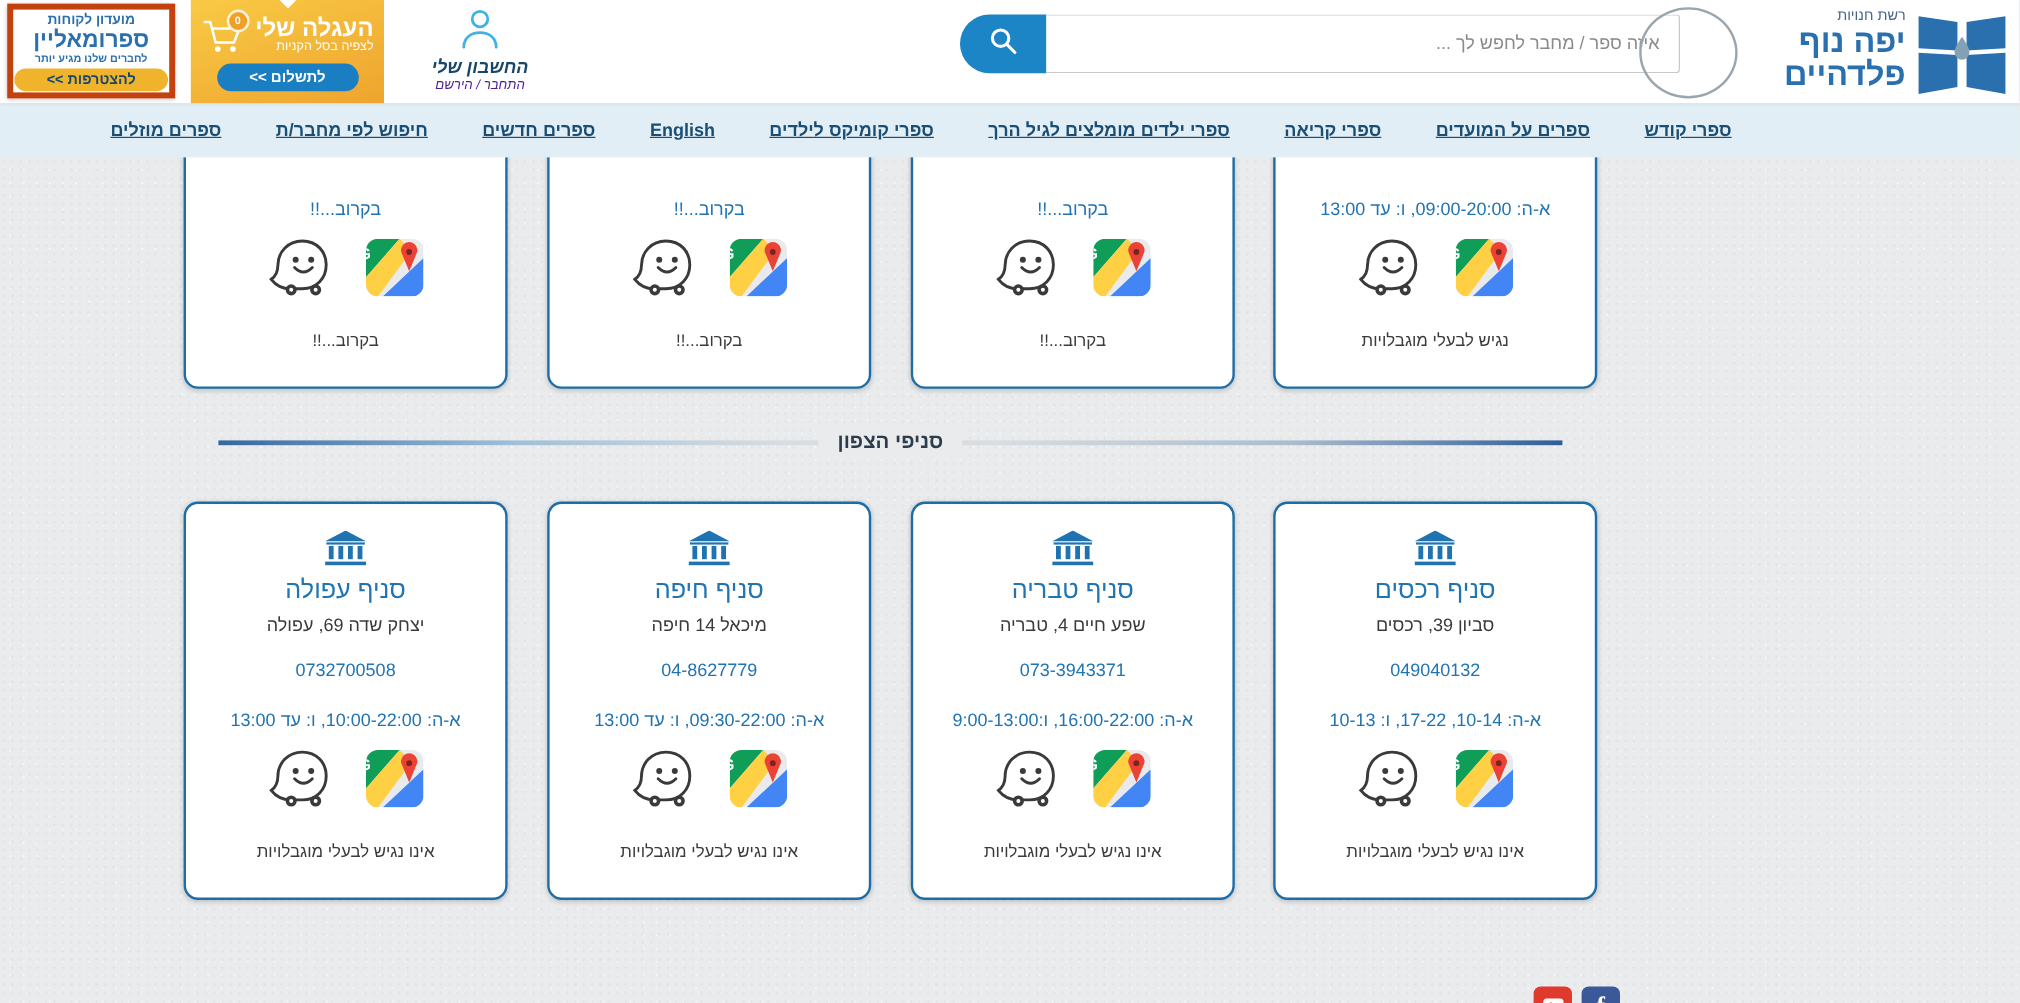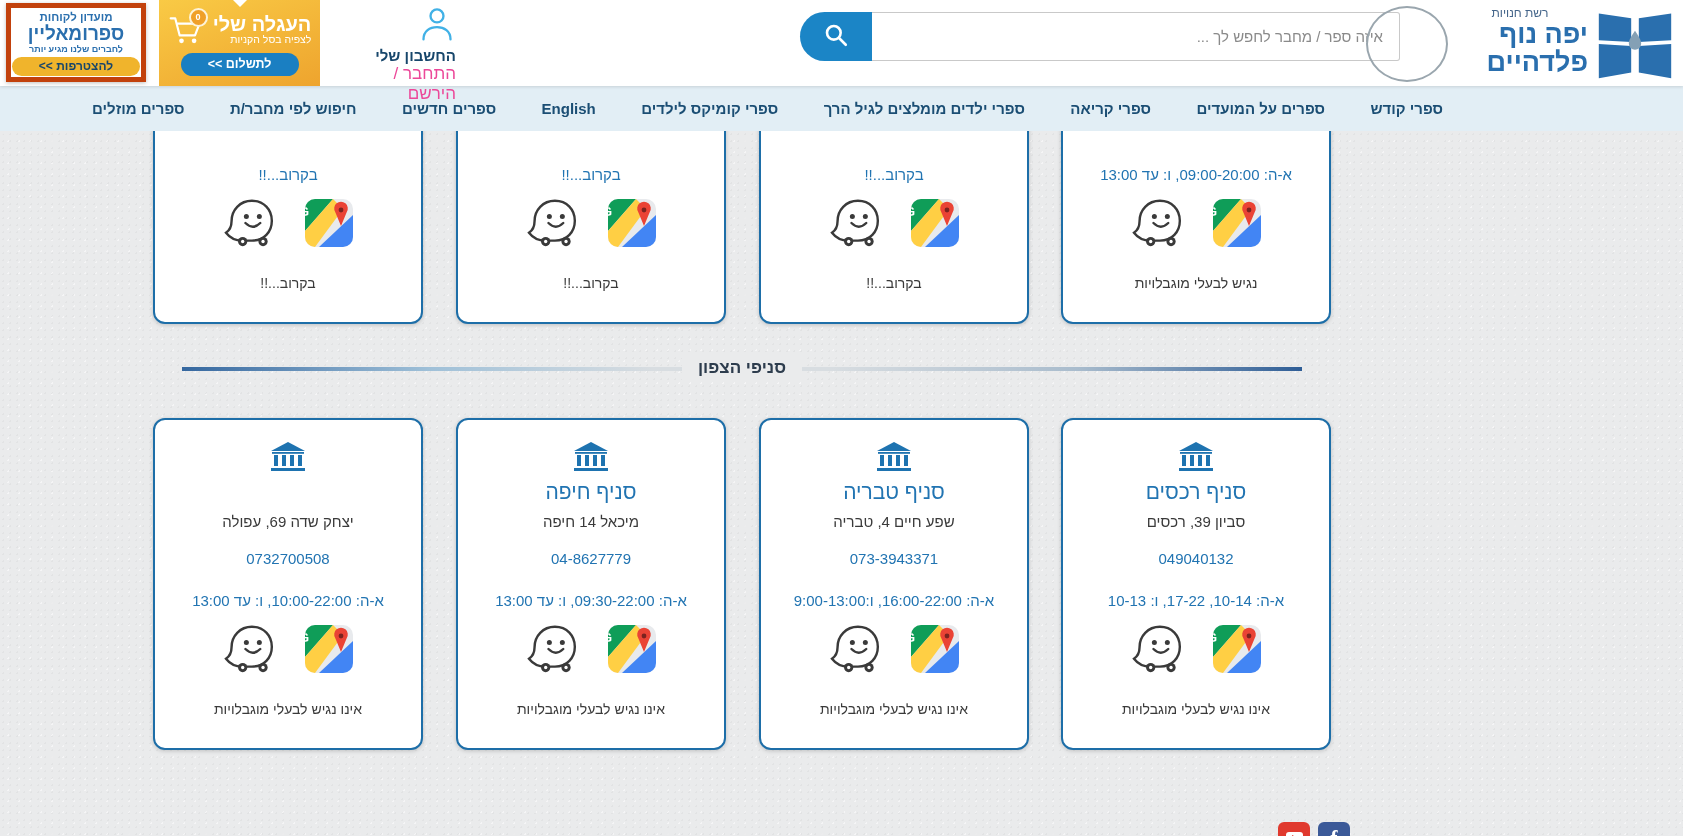--- a/index.html
+++ b/index.html
@@ -29,44 +29,44 @@
   .cart-txt{text-align:right;}
   .cart-title{font-size:20px;font-weight:bold;color:#fff;line-height:18px;}
   .cart-sub{font-size:10.5px;color:#fff;}
   .cart-ico{position:relative;width:36px;height:34px;display:inline-block;}
   .cart-badge{position:absolute;top:-5px;right:-4px;width:15px;height:15px;border-radius:50%;
               background:#f0a028;border:2px solid #fdf3d8;color:#fff;font-size:9px;font-weight:bold;
               line-height:15px;text-align:center;}
   .cart-btn{margin:6px auto 0;width:118px;height:23px;line-height:23px;background:#1a7fc2;
             border-radius:12px;color:#fff;font-size:12.5px;font-weight:bold;cursor:pointer;}
   
-  .account{position:absolute;left:344px;top:6px;width:112px;text-align:right;cursor:pointer;}
+  .account{position:absolute;left:344px;top:6px;width:112px;text-align:center;cursor:pointer;font-style:italic;}
   .acc-title{font-size:15px;font-weight:bold;color:#17466b;margin-top:1px;}
-  .acc-sub{font-size:17px;color:#ec4899;}
+  .acc-sub{font-size:11px;color:#4c1d95;}
   
   .search-btn{position:absolute;left:800px;top:12px;width:72px;height:49px;background:#1b85c6;
               border-radius:25px 0 0 25px;display:flex;align-items:center;justify-content:center;cursor:pointer;}
   .search-input{position:absolute;left:872px;top:12px;width:528px;height:49px;box-sizing:border-box;
                 background:#fff;border:1px solid #c9c9c9;border-left:none;border-radius:0 3px 3px 0;
                 font-size:15px;color:#555;padding:0 16px;direction:rtl;text-align:right;
                 font-family:"Liberation Sans","DejaVu Sans",sans-serif;outline:none;}
   .search-input::placeholder{color:#8a8a8a;}
   .bubble{position:absolute;left:1366px;top:6px;width:78px;height:72px;border:2px solid #9aa6ae;
           border-radius:50%;z-index:6;pointer-events:none;}
   
   .logo{position:absolute;left:1452px;top:2px;width:226px;height:84px;cursor:pointer;}
   .logo-txt{position:absolute;left:0;top:5px;width:136px;text-align:right;color:#2a6fae;}
-  .logo-small{font-size:12px;color:#44658a;line-height:13px;text-align:center;}
+  .logo-small{font-size:12px;color:#44658a;line-height:13px;}
   .logo-big{font-size:27px;font-weight:bold;line-height:28px;}
   .logo-ico{position:absolute;left:142px;top:2px;}
   
   .nav{position:absolute;left:0;top:86px;width:1683px;height:45px;background:#e2eef5;z-index:15;
        display:flex;flex-direction:row;align-items:center;justify-content:space-between;
        padding:0 240px 0 92px;box-sizing:border-box;}
-  .nav-item{font-size:15px;font-weight:bold;color:#1b4e74;white-space:nowrap;cursor:pointer;}
+  .nav-item{font-size:15px;font-weight:bold;color:#1b4e74;white-space:nowrap;cursor:pointer;text-decoration:underline;}
   
   .main{position:absolute;left:0;top:131px;width:1683px;height:705px;overflow:hidden;
         background-color:#eaebec;
         background-image:radial-gradient(rgba(0,0,0,.035) 1px,transparent 1px),
                          radial-gradient(rgba(255,255,255,.5) 1px,transparent 1px);
         background-size:7px 7px,11px 11px;background-position:0 0,3px 5px;border-radius:11px;}
   .card{position:absolute;width:270px;height:332px;background:#fff;border:2px solid #1d6ea8;
         border-radius:12px;box-sizing:border-box;box-shadow:0 1px 4px rgba(0,0,0,.18);text-align:center;}
   .b-icon{position:absolute;top:22px;left:0;width:100%;}
   .c-title{position:absolute;top:60px;left:0;width:100%;font-size:21px;color:#2174b2;}
@@ -291,20 +291,21 @@
   <div class="card" style="left:153px;top:287px;">
     <div class="b-icon"><svg width="36" height="30" viewBox="0 0 36 30" fill="#1e73b0">
           <polygon points="18,0 35,9 1,9"></polygon>
           <rect x="2" y="10" width="32" height="1.8"></rect>
           <rect x="4" y="13" width="4" height="11"></rect>
           <rect x="12" y="13" width="4" height="11"></rect>
           <rect x="20" y="13" width="4" height="11"></rect>
           <rect x="28" y="13" width="4" height="11"></rect>
           <rect x="1" y="26" width="34" height="3"></rect>
         </svg></div>
+    <div class="c-title">סניף עפולה</div>
     <div class="c-addr">יצחק שדה 69, עפולה</div>
     <a class="c-phone">0732700508</a>
     <div class="c-hours">א-ה: 10:00-22:00,  ו: עד 13:00</div>
     <div class="c-icons">
       <span class="gm"><svg width="48" height="48" viewBox="0 0 48 48">
             <rect width="48" height="48" fill="#e8eaed"></rect>
             <polygon points="0,0 28,0 0,32" fill="#0f9d58"></polygon>
             <polygon points="48,16 48,48 14,48" fill="#4285f4"></polygon>
             <polygon points="0,32 28,0 38,10 10,48 0,48" fill="#ffcf44"></polygon>
             <text x="4" y="17" font-size="13" font-weight="bold" fill="#fff" font-family="Liberation Sans,sans-serif">G</text>

